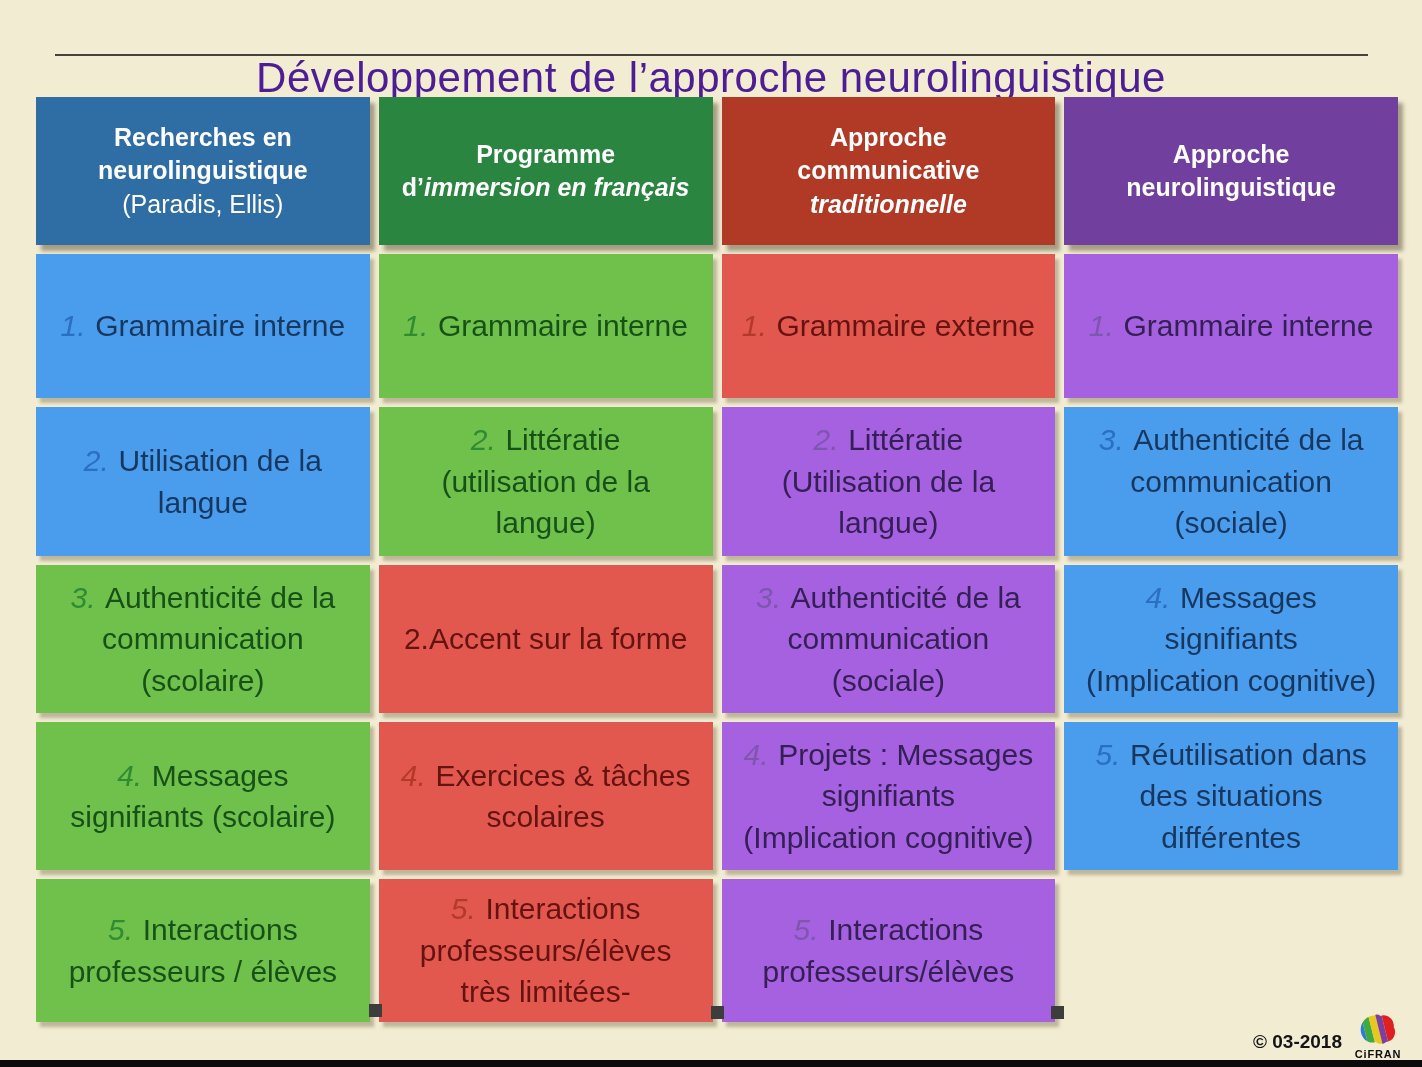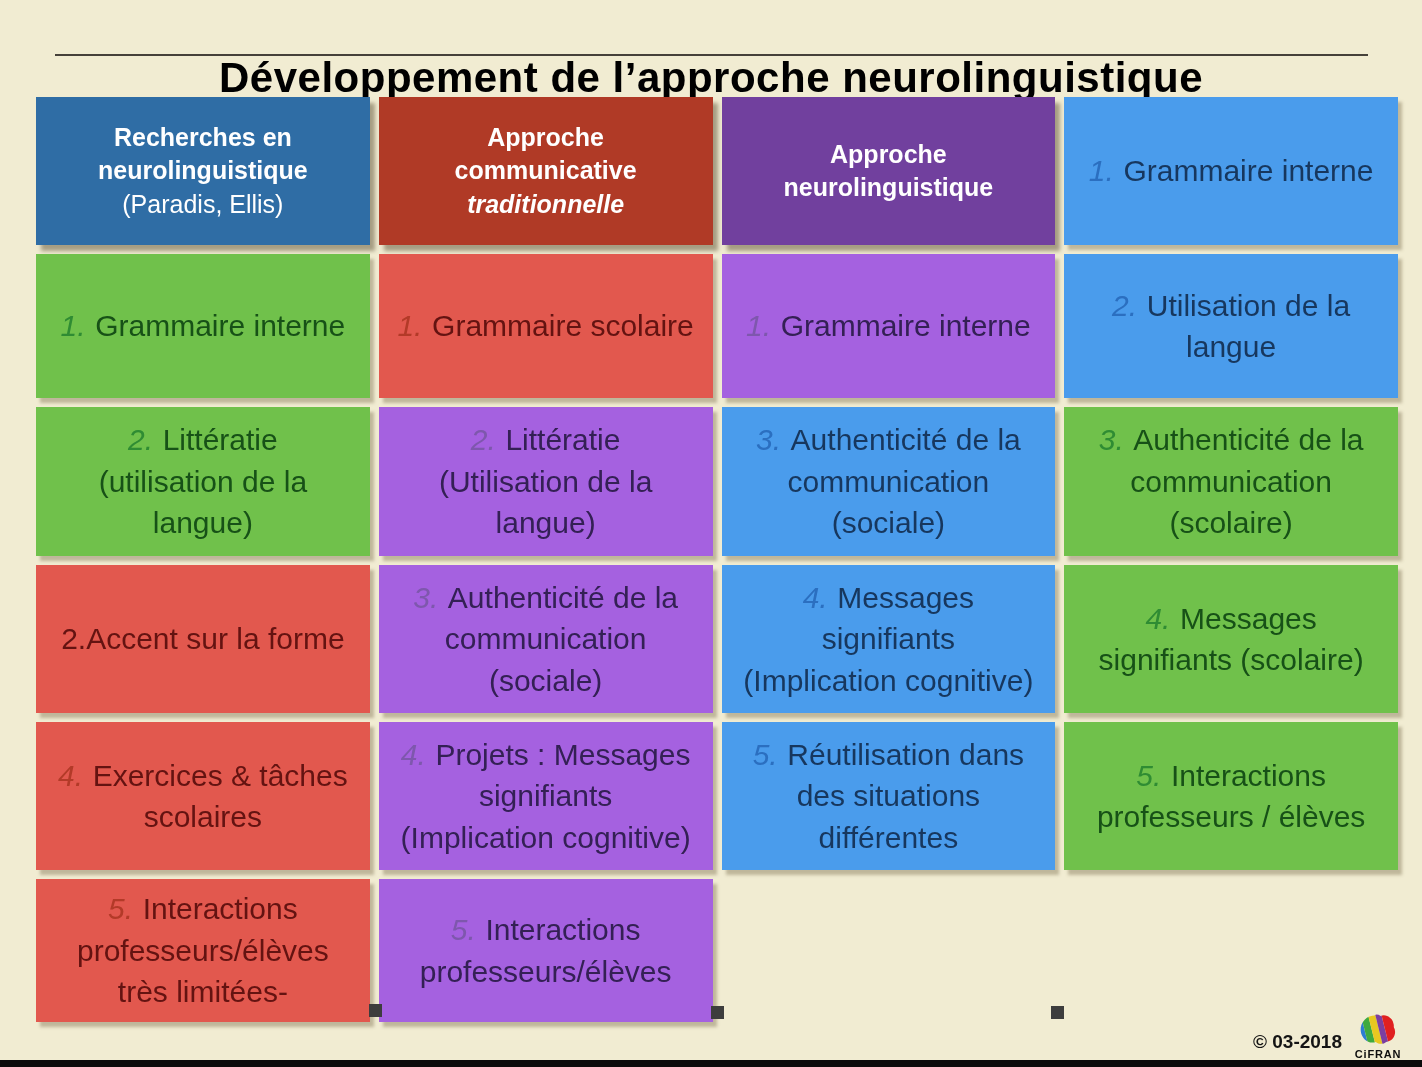--- a/index.html
+++ b/index.html
@@ -11,22 +11,22 @@
     overflow:hidden;
   }
   
   .title-rule{
     position:absolute;left:55px;top:54px;width:1313px;height:0;
     border-top:2px solid #46413a;
   }
   .slide-title{
     position:absolute;left:0;top:26px;width:100%;
     text-align:center;
-    font-size:42px;font-weight:700;
-    color:#000000;
+    font-size:42px;font-weight:400;
+    color:#4c1d95;
     letter-spacing:0.5px;
   }
   
   .grid{
     position:absolute;left:36px;top:97px;width:1362px;
     display:grid;
     grid-template-columns:repeat(4,1fr);
     grid-template-rows:148px 144px 149px 148px 148px 143px;
     column-gap:9px;row-gap:9px;
   }
@@ -94,38 +94,42 @@
   <div class="title-rule"></div>
   <h1 class="slide-title">Développement de l’approche neurolinguistique</h1>
 
   <div class="grid">
 
     <div class="hdr hdr-c0">
       <span class="h-line">Recherches en
 neurolinguistique</span>
       <span class="h-line h-sub-regular">(Paradis, Ellis)</span>
     </div>
+    <div class="hdr hdr-c1">
+      <span class="h-line">Programme</span>
+      <span class="h-line"><span>d’</span><span class="ital">immersion en français</span></span>
+    </div>
     <div class="hdr hdr-c2">
       <span class="h-line">Approche
 communicative</span>
       <span class="h-line ital">traditionnelle</span>
     </div>
     <div class="hdr hdr-c3">
       <span class="h-line">Approche
 neurolinguistique</span>
     </div>
 
     <div class="cell cell-c0">
         <div><span class="num">1.</span><span class="body">Grammaire interne</span></div>
       </div>
     <div class="cell cell-c1">
         <div><span class="num">1.</span><span class="body">Grammaire interne</span></div>
       </div>
     <div class="cell cell-c2">
-        <div><span class="num">1.</span><span class="body">Grammaire scolaire</span></div>
+        <div><span class="num">1.</span><span class="body">Grammaire externe</span></div>
       </div>
     <div class="cell cell-c3">
         <div><span class="num">1.</span><span class="body">Grammaire interne</span></div>
       </div>
 
     <div class="cell cell-c0">
         <div><span class="num">2.</span><span class="body">Utilisation de la
 langue</span></div>
       </div>
     <div class="cell cell-c1">

